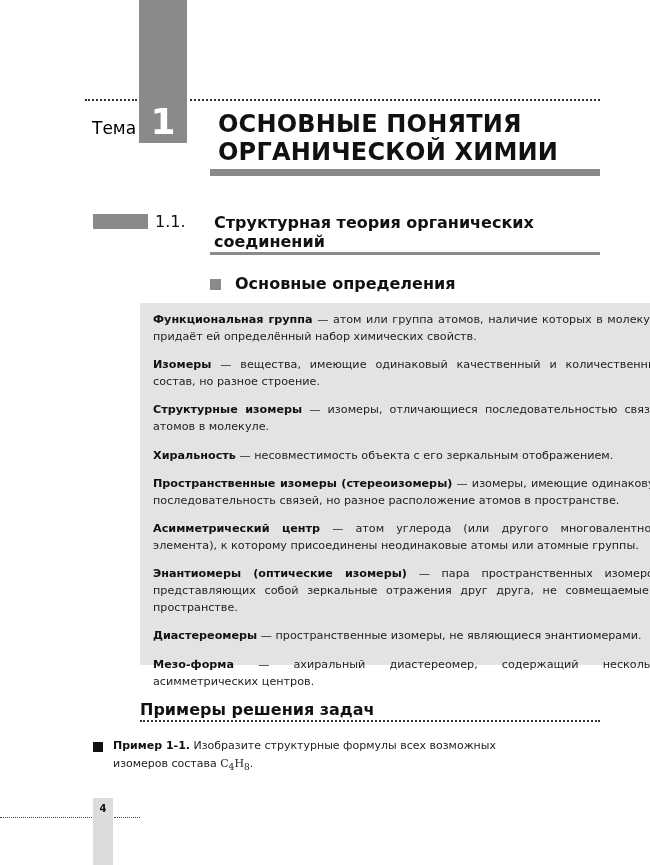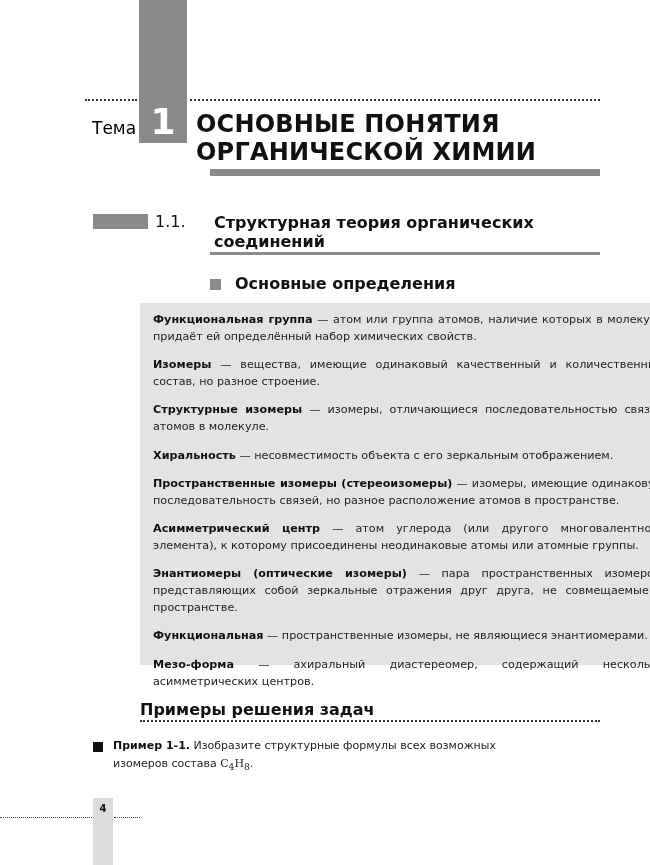--- a/index.html
+++ b/index.html
@@ -8,21 +8,21 @@
     background: #ffffff; color: #111;
     font-family: "DejaVu Sans", sans-serif;
   }
   .abs { position: absolute; }
   .top-tab { left: 139px; top: 0; width: 48px; height: 143px; background: #8a8a8a; }
   .tab-number { left: 139px; top: 100px; width: 48px; text-align: center;
     color: #fff; font-weight: bold; font-size: 36px; line-height: 44px; }
   .dots-top-left { left: 85px; top: 99px; width: 52px; border-top: 2px dotted #333; }
   .dots-top-right { left: 190px; top: 99px; width: 410px; border-top: 2px dotted #333; }
   .tema-label { left: 92px; top: 118px; font-size: 17px; color: #000000; }
-  .chapter-title { left: 196px; top: 110px; font-size: 24px; font-weight: bold;
+  .chapter-title { left: 218px; top: 110px; font-size: 24px; font-weight: bold;
     line-height: 28px; letter-spacing: 0.2px; color: #111; }
   .chapter-bar { left: 210px; top: 169px; width: 390px; height: 7px; background: #8a8a8a; }
 
   .section-block { left: 93px; top: 214px; width: 55px; height: 15px; background: #8a8a8a; }
   .section-num { left: 155px; top: 212px; font-size: 16px; font-weight: normal; color: #111; }
   .section-title { left: 214px; top: 213px; font-size: 16px; font-weight: bold;
     line-height: 19px; color: #111; width: 380px; }
   .section-line { left: 210px; top: 252px; width: 390px; height: 3px; background: #8a8a8a; }
 
   .sub-square { left: 210px; top: 279px; width: 11px; height: 11px; background: #8a8a8a; }
@@ -73,21 +73,21 @@
 <div class="abs sub-title">Основные определения</div>
 
 <div class="abs def-box">
   <p class="def-item" style="margin-top:0"><span class="def-term">Функциональная группа</span><span> — атом или группа атомов, наличие которых в молекуле придаёт ей определённый набор химических свойств.</span></p>
   <p class="def-item"><span class="def-term">Изомеры</span><span> — вещества, имеющие одинаковый качественный и количественный состав, но разное строение.</span></p>
   <p class="def-item"><span class="def-term">Структурные изомеры</span><span> — изомеры, отличающиеся последовательностью связей атомов в молекуле.</span></p>
   <p class="def-item"><span class="def-term">Хиральность</span><span> — несовместимость объекта с его зеркальным отображением.</span></p>
   <p class="def-item"><span class="def-term">Пространственные изомеры (стереоизомеры)</span><span> — изомеры, имеющие одинаковую последовательность связей, но разное расположение атомов в пространстве.</span></p>
   <p class="def-item"><span class="def-term">Асимметрический центр</span><span> — атом углерода (или другого многовалентного элемента), к которому присоединены неодинаковые атомы или атомные группы.</span></p>
   <p class="def-item"><span class="def-term">Энантиомеры (оптические изомеры)</span><span> — пара пространственных изомеров, представляющих собой зеркальные отражения друг друга, не совмещаемые в пространстве.</span></p>
-  <p class="def-item"><span class="def-term">Функциональная</span><span> — пространственные изомеры, не являющиеся энантиомерами.</span></p>
+  <p class="def-item"><span class="def-term">Диастереомеры</span><span> — пространственные изомеры, не являющиеся энантиомерами.</span></p>
   <p class="def-item"><span class="def-term">Мезо-форма</span><span> — ахиральный диастереомер, содержащий несколько асимметрических центров.</span></p>
 </div>
 
 <div class="abs examples-title">Примеры решения задач</div>
 <div class="abs examples-line"></div>
 
 <div class="abs ex-bullet"></div>
 <div class="abs ex-text"><span class="ex-label">Пример 1-1.</span><span> Изобразите структурные формулы всех возможных изомеров состава </span><span class="formula"><span>C</span><sub>4</sub><span>H</span><sub>8</sub></span><span>.</span></div>
 
 <div class="abs page-tab"></div>

